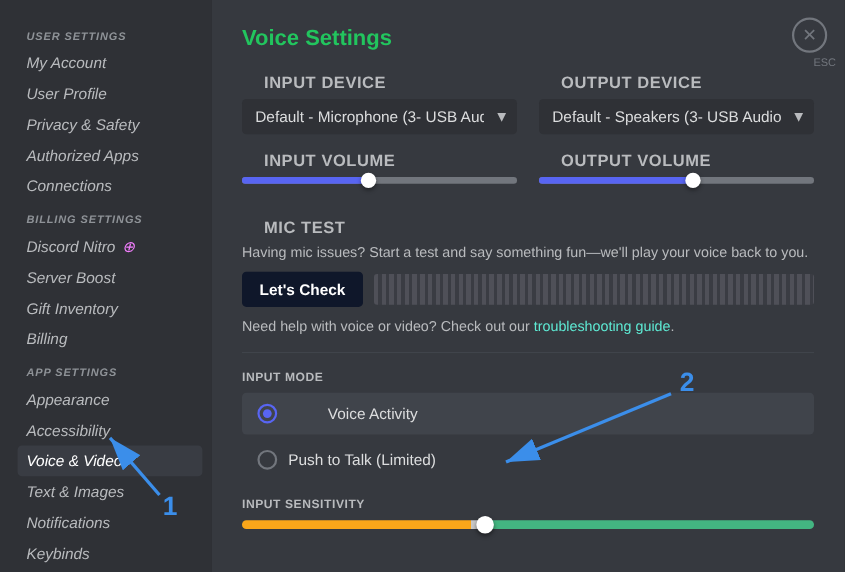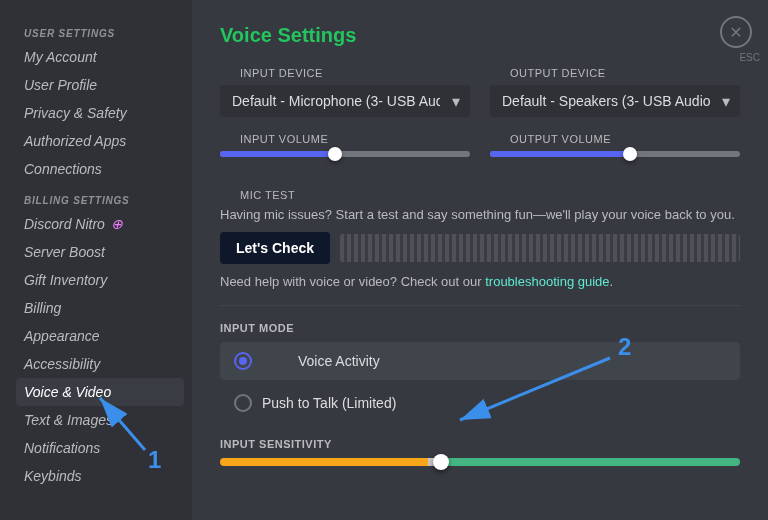--- a/index.html
+++ b/index.html
@@ -101,22 +101,22 @@
 
     
     .two-col {
       display: flex;
       gap: 20px;
       margin-bottom: 16px;
     }
     .col { flex: 1; }
 
     .field-label {
-      font-size: 11px;
-      font-weight: 400;
+      font-size: 15px;
+      font-weight: 700;
       color: #b9bbbe;
       letter-spacing: 0.5px;
       text-transform: uppercase;
       margin-bottom: 6px;
       padding-left: 20px;
     }
 
     
     .select-box {
       background: #2f3136;
@@ -334,20 +334,21 @@
   <div class="sidebar-item">
     <span>Server Boost</span>
   </div>
   <div class="sidebar-item">
     <span>Gift Inventory</span>
   </div>
   <div class="sidebar-item">
     <span>Billing</span>
   </div>
 
+  <div class="section-label">APP SETTINGS</div>
   <div class="sidebar-item">
     <span>Appearance</span>
   </div>
   <div class="sidebar-item">
     <span>Accessibility</span>
   </div>
   <div class="sidebar-item active">
     <span>Voice &amp; Video</span>
   </div>
   <div class="sidebar-item">

